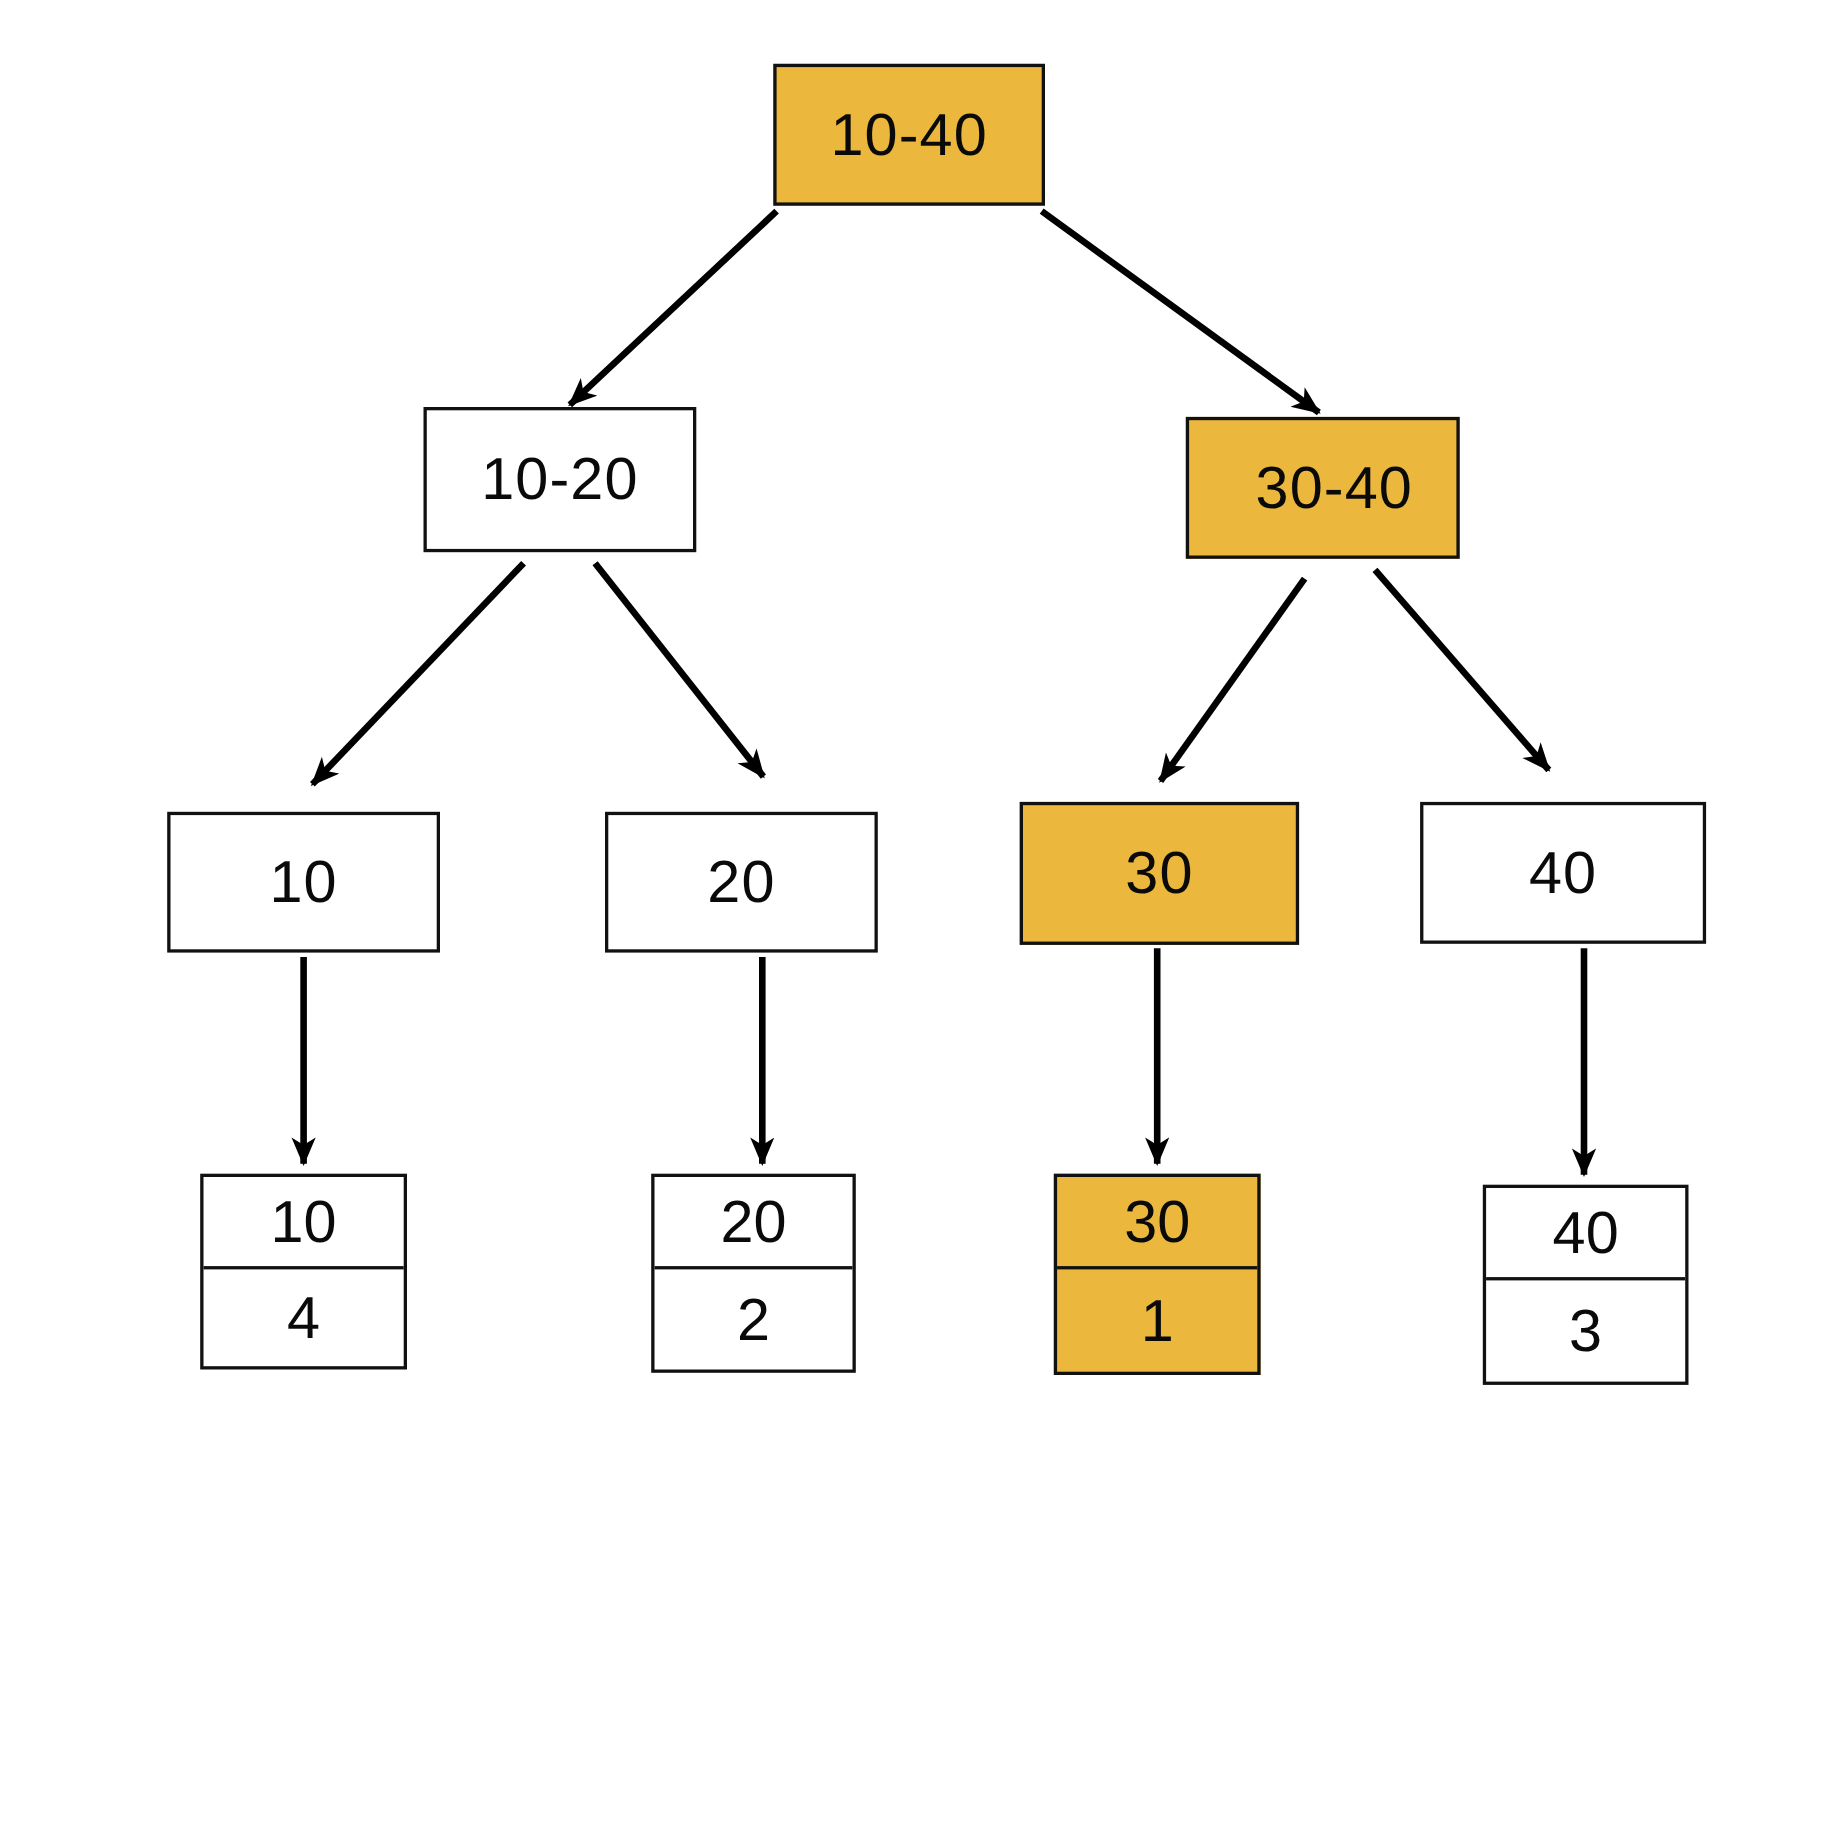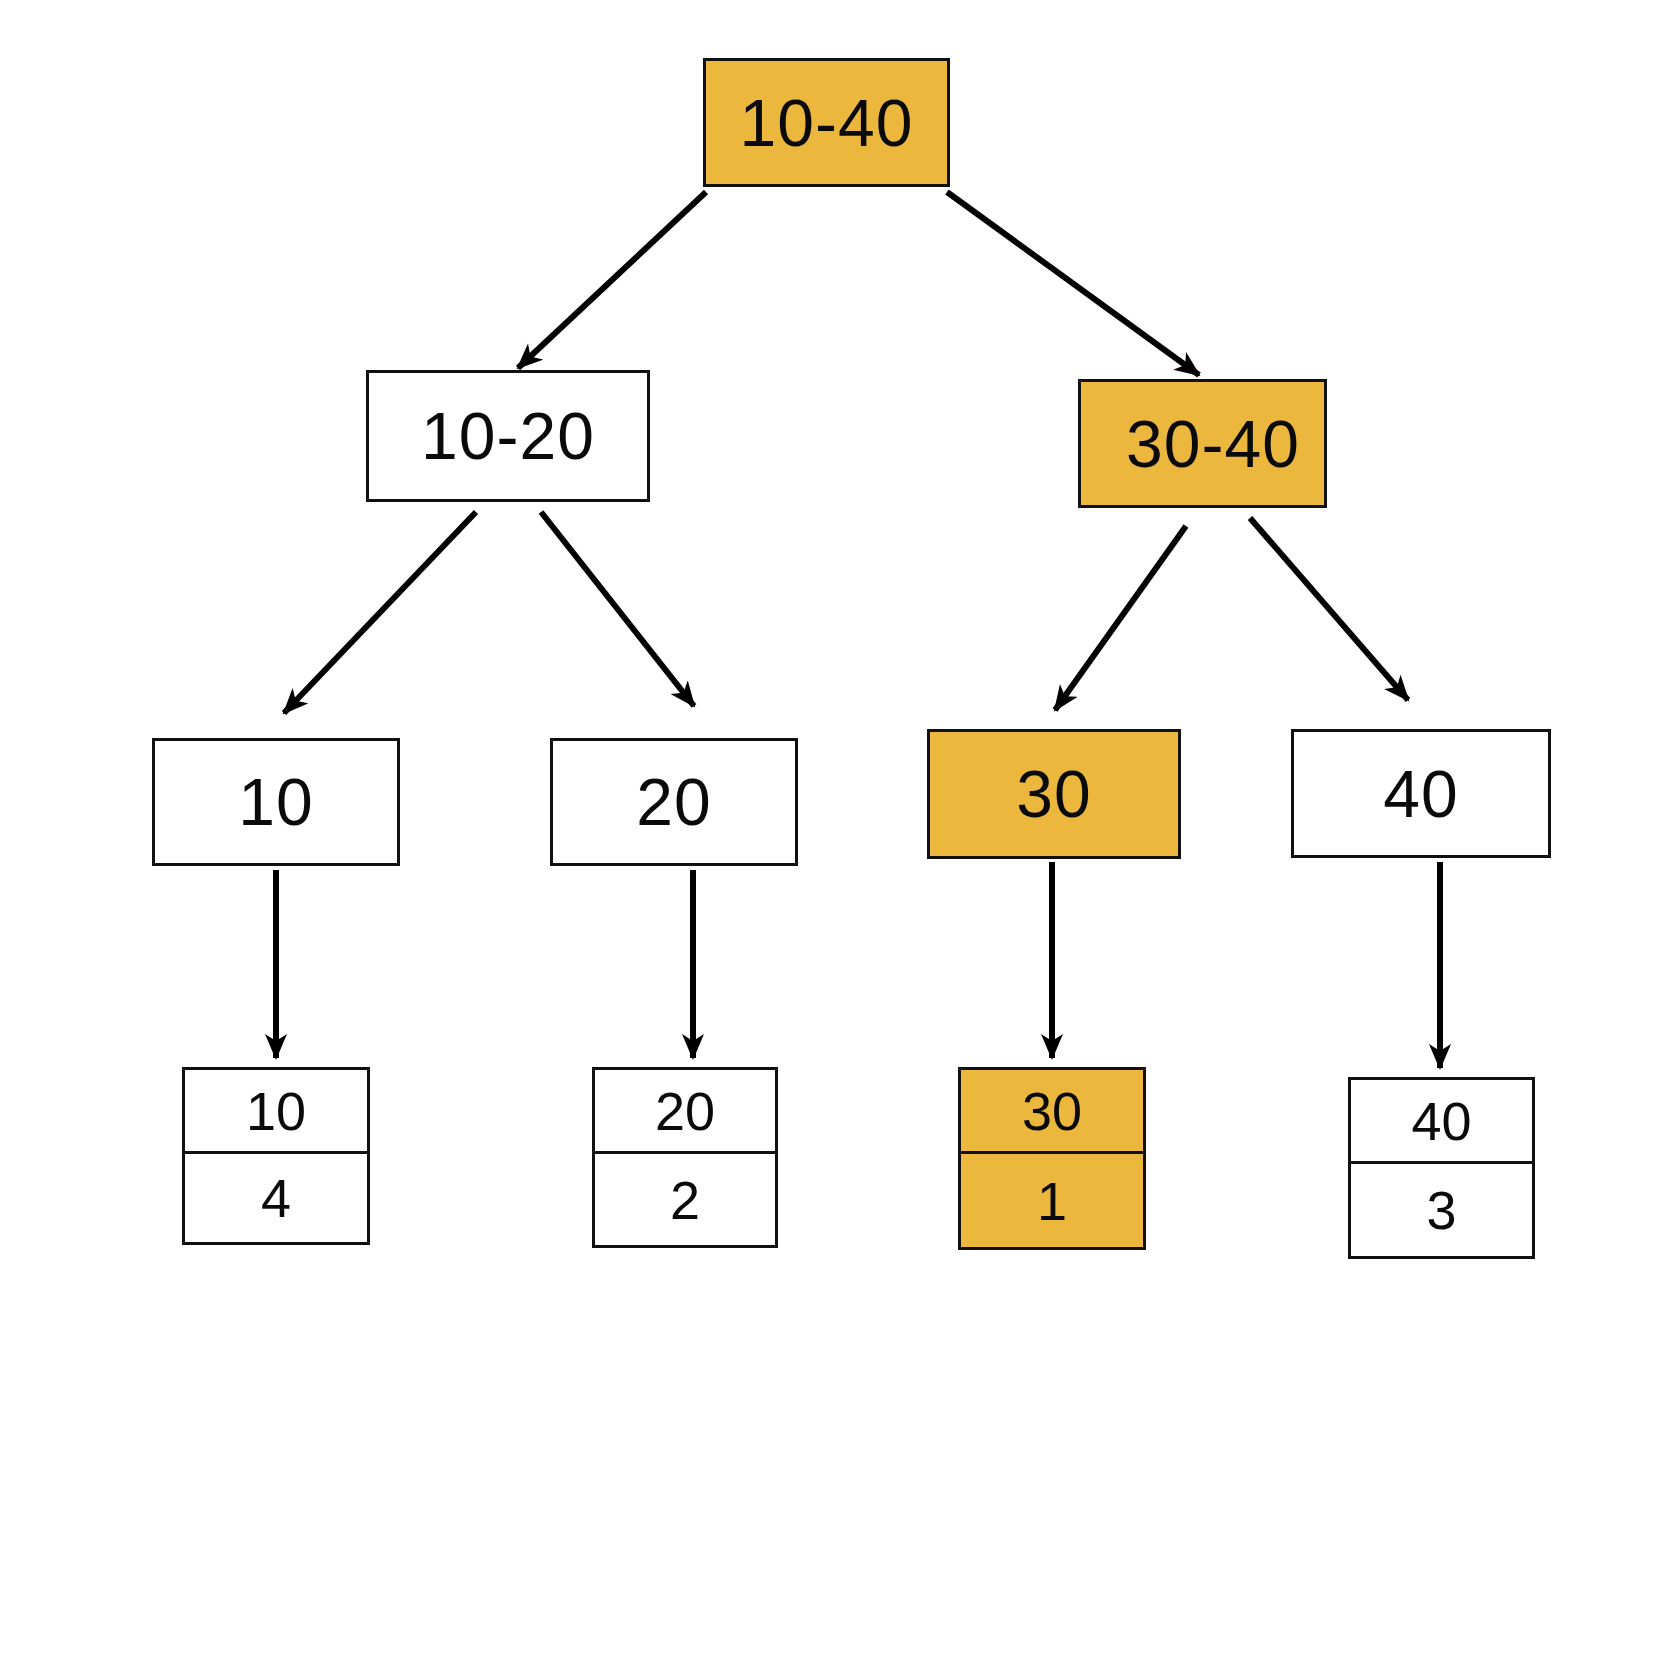--- a/index.html
+++ b/index.html
@@ -25,21 +25,21 @@
     pointer-events: none;
   }
   .node {
     position: absolute;
     box-sizing: border-box;
     border: 3px solid #111111;
     background: #ffffff;
     display: flex;
     align-items: center;
     justify-content: center;
-    font-size: 66px;
+    font-size: 54px;
     color: #0a0a0a;
     letter-spacing: 1px;
   }
   .node.hl { background: #EBB83D; }
 
   .bucket {
     position: absolute;
     box-sizing: border-box;
     border: 3px solid #111111;
     background: #ffffff;
@@ -53,21 +53,21 @@
     align-items: center;
     justify-content: center;
     font-size: 54px;
     color: #0a0a0a;
   }
   .bucket .cell-key { height: 84px; border-bottom: 3px solid #111111; }
   .bucket .cell-val { flex: 1; }
 
   
   #n-root  { left: 703px;  top: 58px;   width: 247px; height: 129px; }
-  #n-10-20 { left: 366px;  top: 370px;  width: 284px; height: 132px; text-align: center; }
+  #n-10-20 { left: 385px;  top: 370px;  width: 248px; height: 132px; text-align: center; }
   #n-30-40 { left: 1078px; top: 379px;  width: 249px; height: 129px; padding-left: 21px; }
   #n-10    { left: 152px;  top: 738px;  width: 248px; height: 128px; }
   #n-20    { left: 550px;  top: 738px;  width: 248px; height: 128px; }
   #n-30    { left: 927px;  top: 729px;  width: 254px; height: 130px; }
   #n-40    { left: 1291px; top: 729px;  width: 260px; height: 129px; }
   #b-10    { left: 182px;  top: 1067px; width: 188px; height: 178px; }
   #b-20    { left: 592px;  top: 1067px; width: 186px; height: 181px; }
   #b-30    { left: 958px;  top: 1067px; width: 188px; height: 183px; }
   #b-40    { left: 1348px; top: 1077px; width: 187px; height: 182px; }
 </style>

